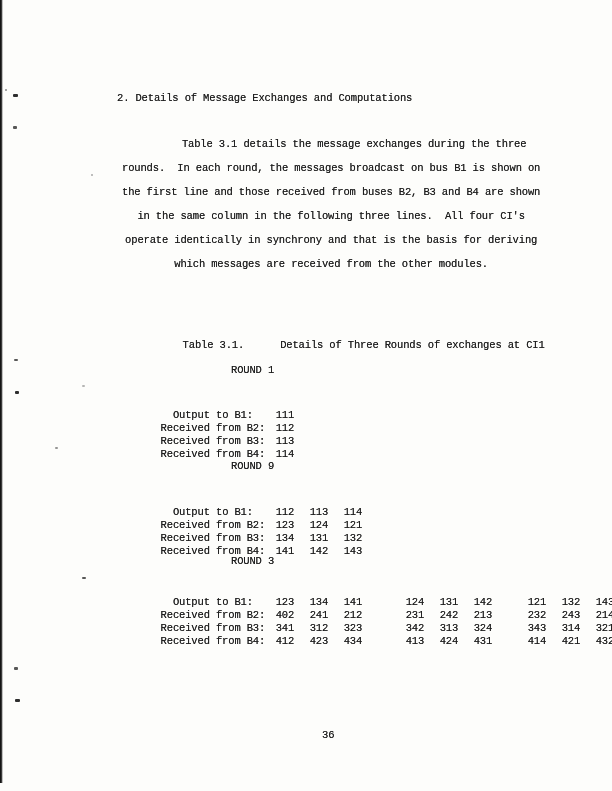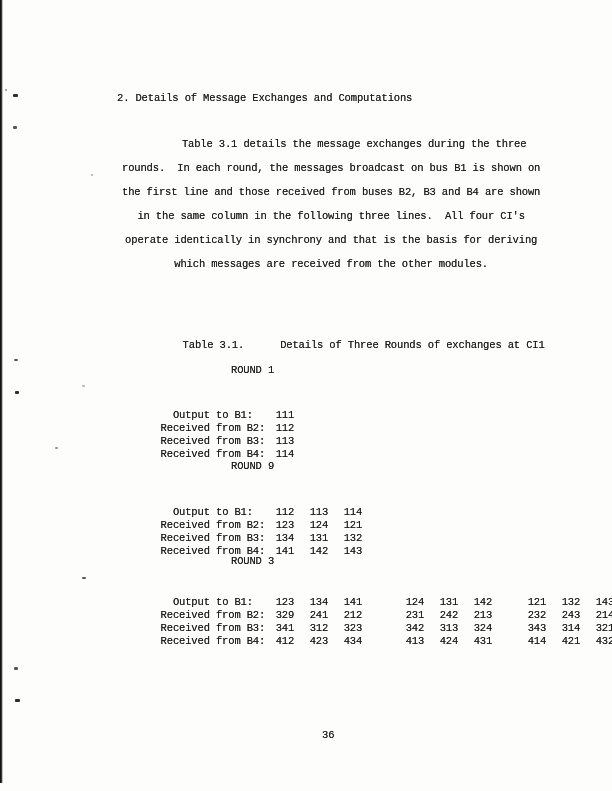--- a/index.html
+++ b/index.html
@@ -109,21 +109,21 @@
       <span class="tlabel">Received from B4:</span><span class="tval">141</span><span class="tval">142</span><span class="tval">143</span>
     </div>
   </div>
 
   <div class="ink round-title" style="top:555px">ROUND 3</div>
   <div class="round-rows" style="top:575px">
     <div class="ink trow">
       <span class="tlabel">Output to B1:</span><span class="tval">123</span><span class="tval">134</span><span class="tval">141</span><span class="tval gapA">124</span><span class="tval">131</span><span class="tval">142</span><span class="tval gapB">121</span><span class="tval">132</span><span class="tval">143</span>
     </div>
     <div class="ink trow">
-      <span class="tlabel">Received from B2:</span><span class="tval">329</span><span class="tval">241</span><span class="tval">212</span><span class="tval gapA">231</span><span class="tval">242</span><span class="tval">213</span><span class="tval gapB">232</span><span class="tval">243</span><span class="tval">214</span>
+      <span class="tlabel">Received from B2:</span><span class="tval">402</span><span class="tval">241</span><span class="tval">212</span><span class="tval gapA">231</span><span class="tval">242</span><span class="tval">213</span><span class="tval gapB">232</span><span class="tval">243</span><span class="tval">214</span>
     </div>
     <div class="ink trow">
       <span class="tlabel">Received from B3:</span><span class="tval">341</span><span class="tval">312</span><span class="tval">323</span><span class="tval gapA">342</span><span class="tval">313</span><span class="tval">324</span><span class="tval gapB">343</span><span class="tval">314</span><span class="tval">321</span>
     </div>
     <div class="ink trow">
       <span class="tlabel">Received from B4:</span><span class="tval">412</span><span class="tval">423</span><span class="tval">434</span><span class="tval gapA">413</span><span class="tval">424</span><span class="tval">431</span><span class="tval gapB">414</span><span class="tval">421</span><span class="tval">432</span>
     </div>
   </div>
 
   <div class="ink pagenum">36</div>

